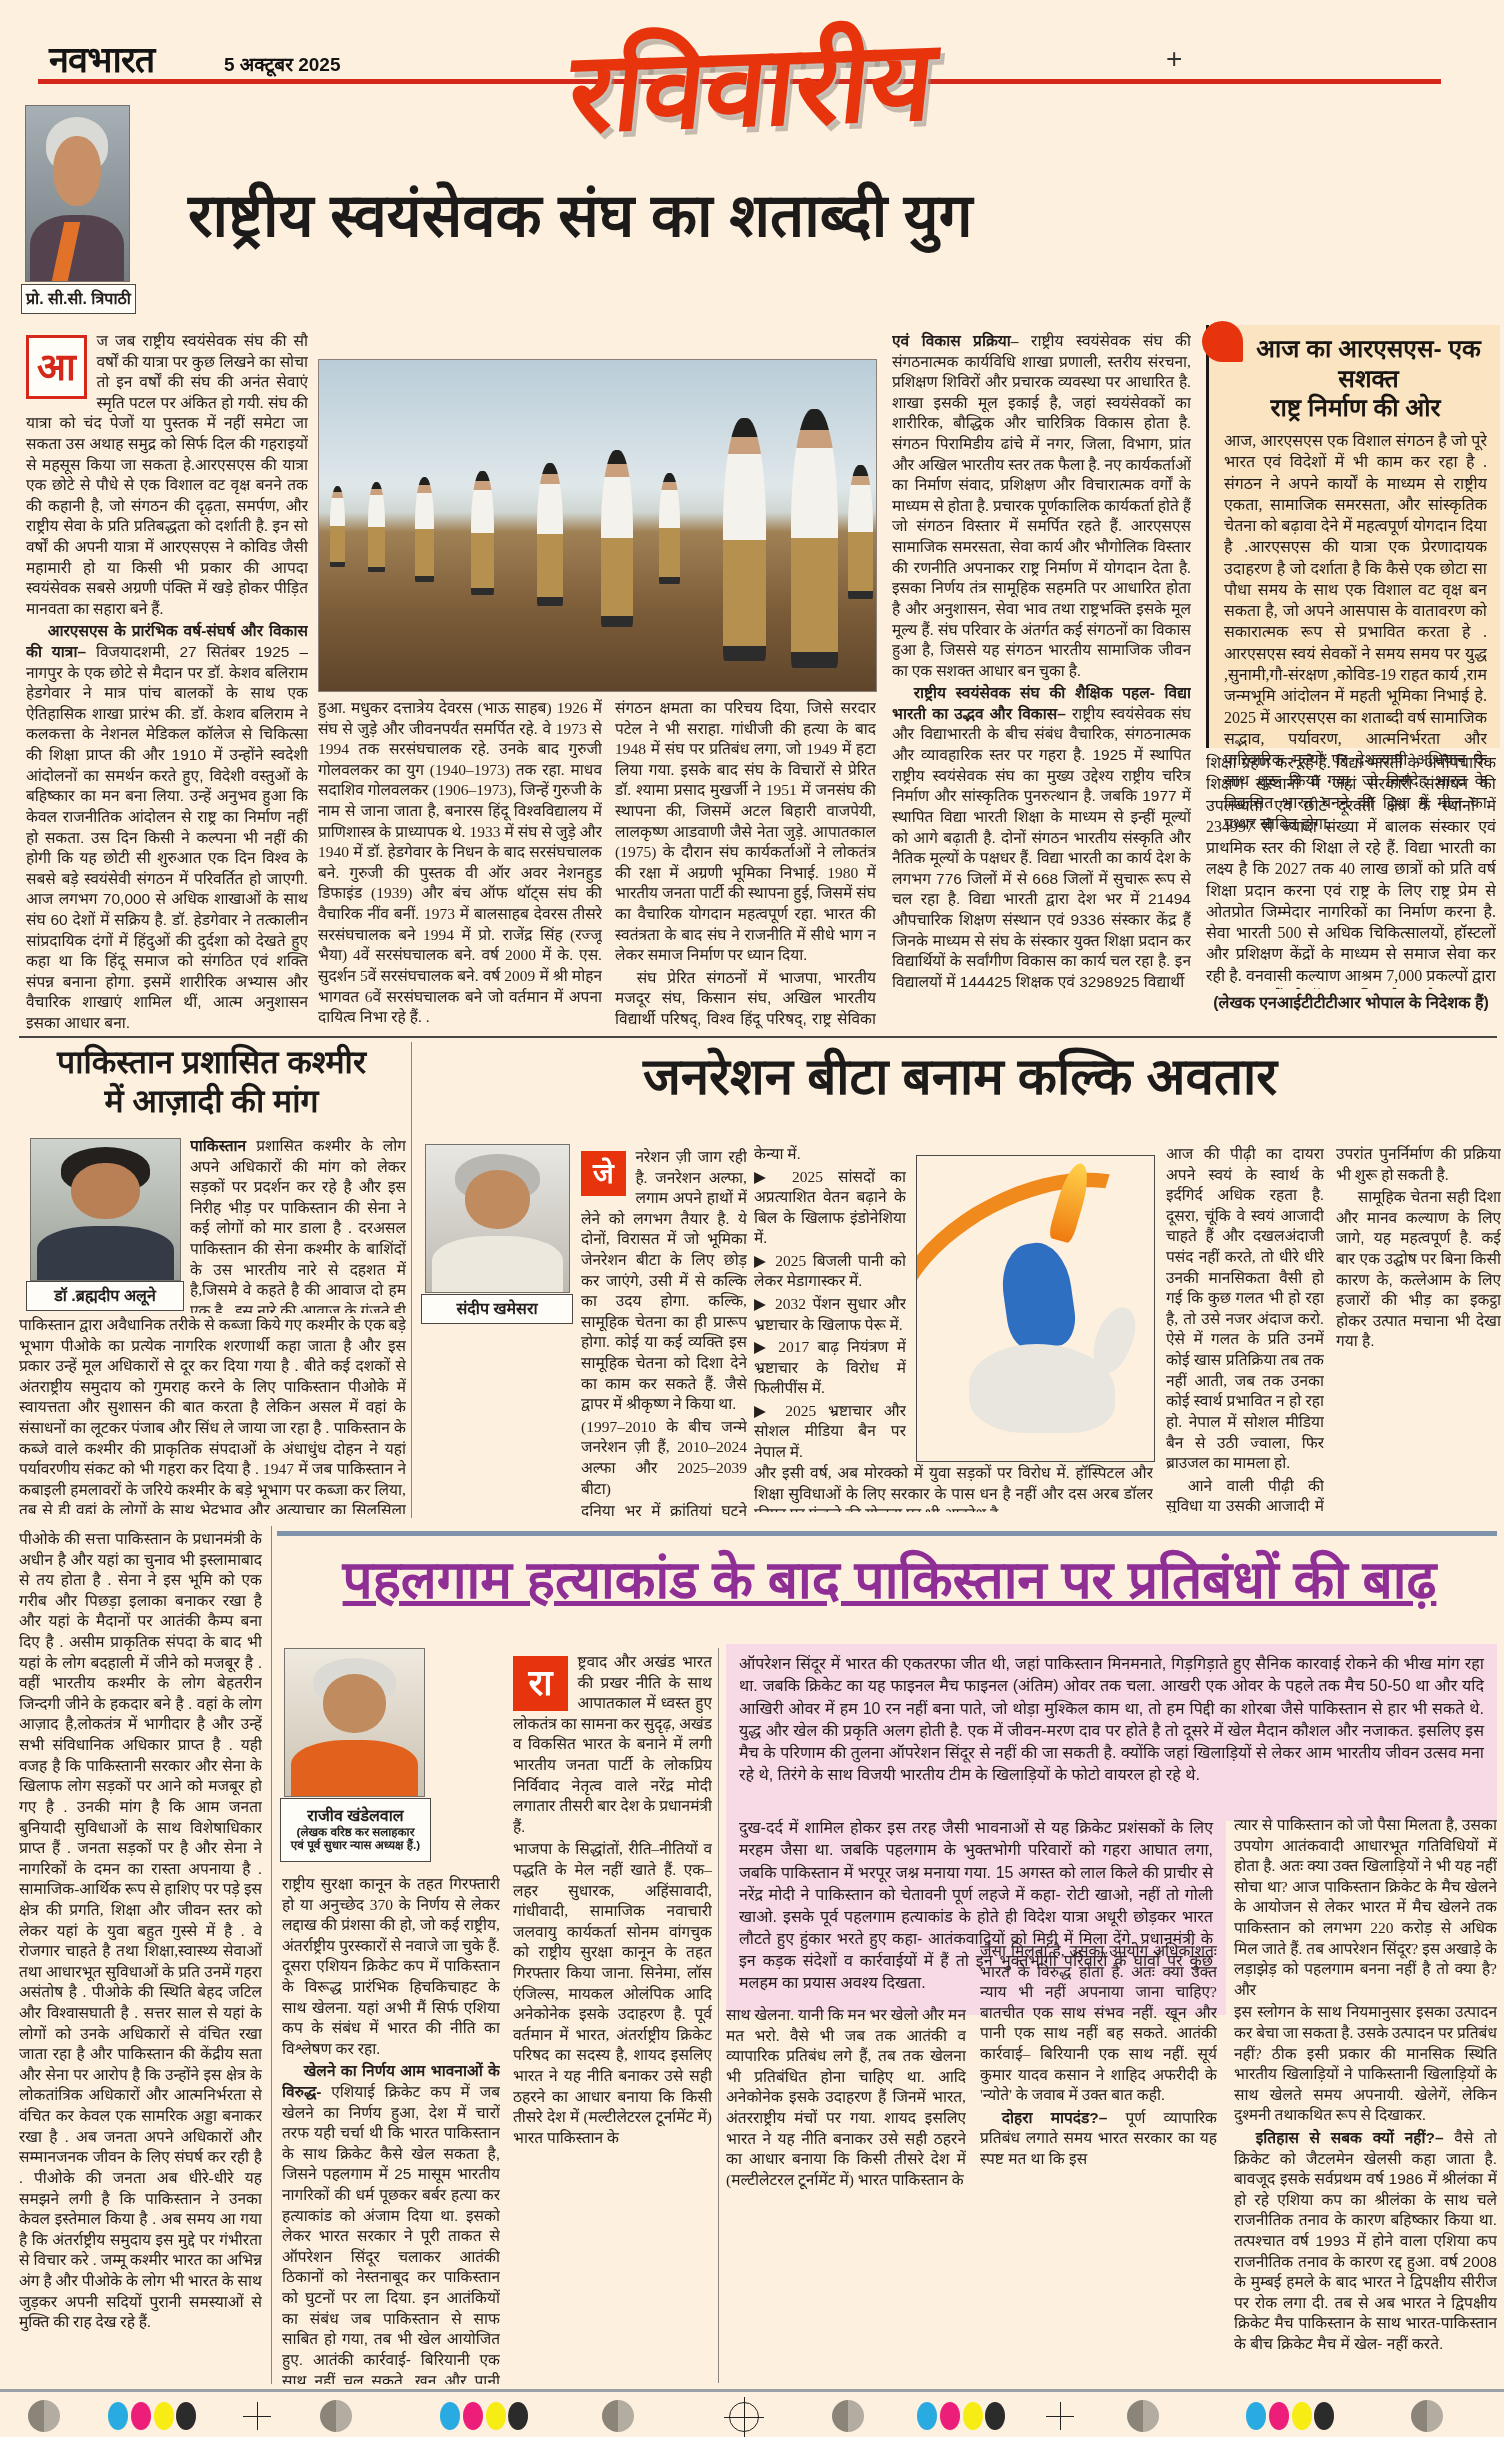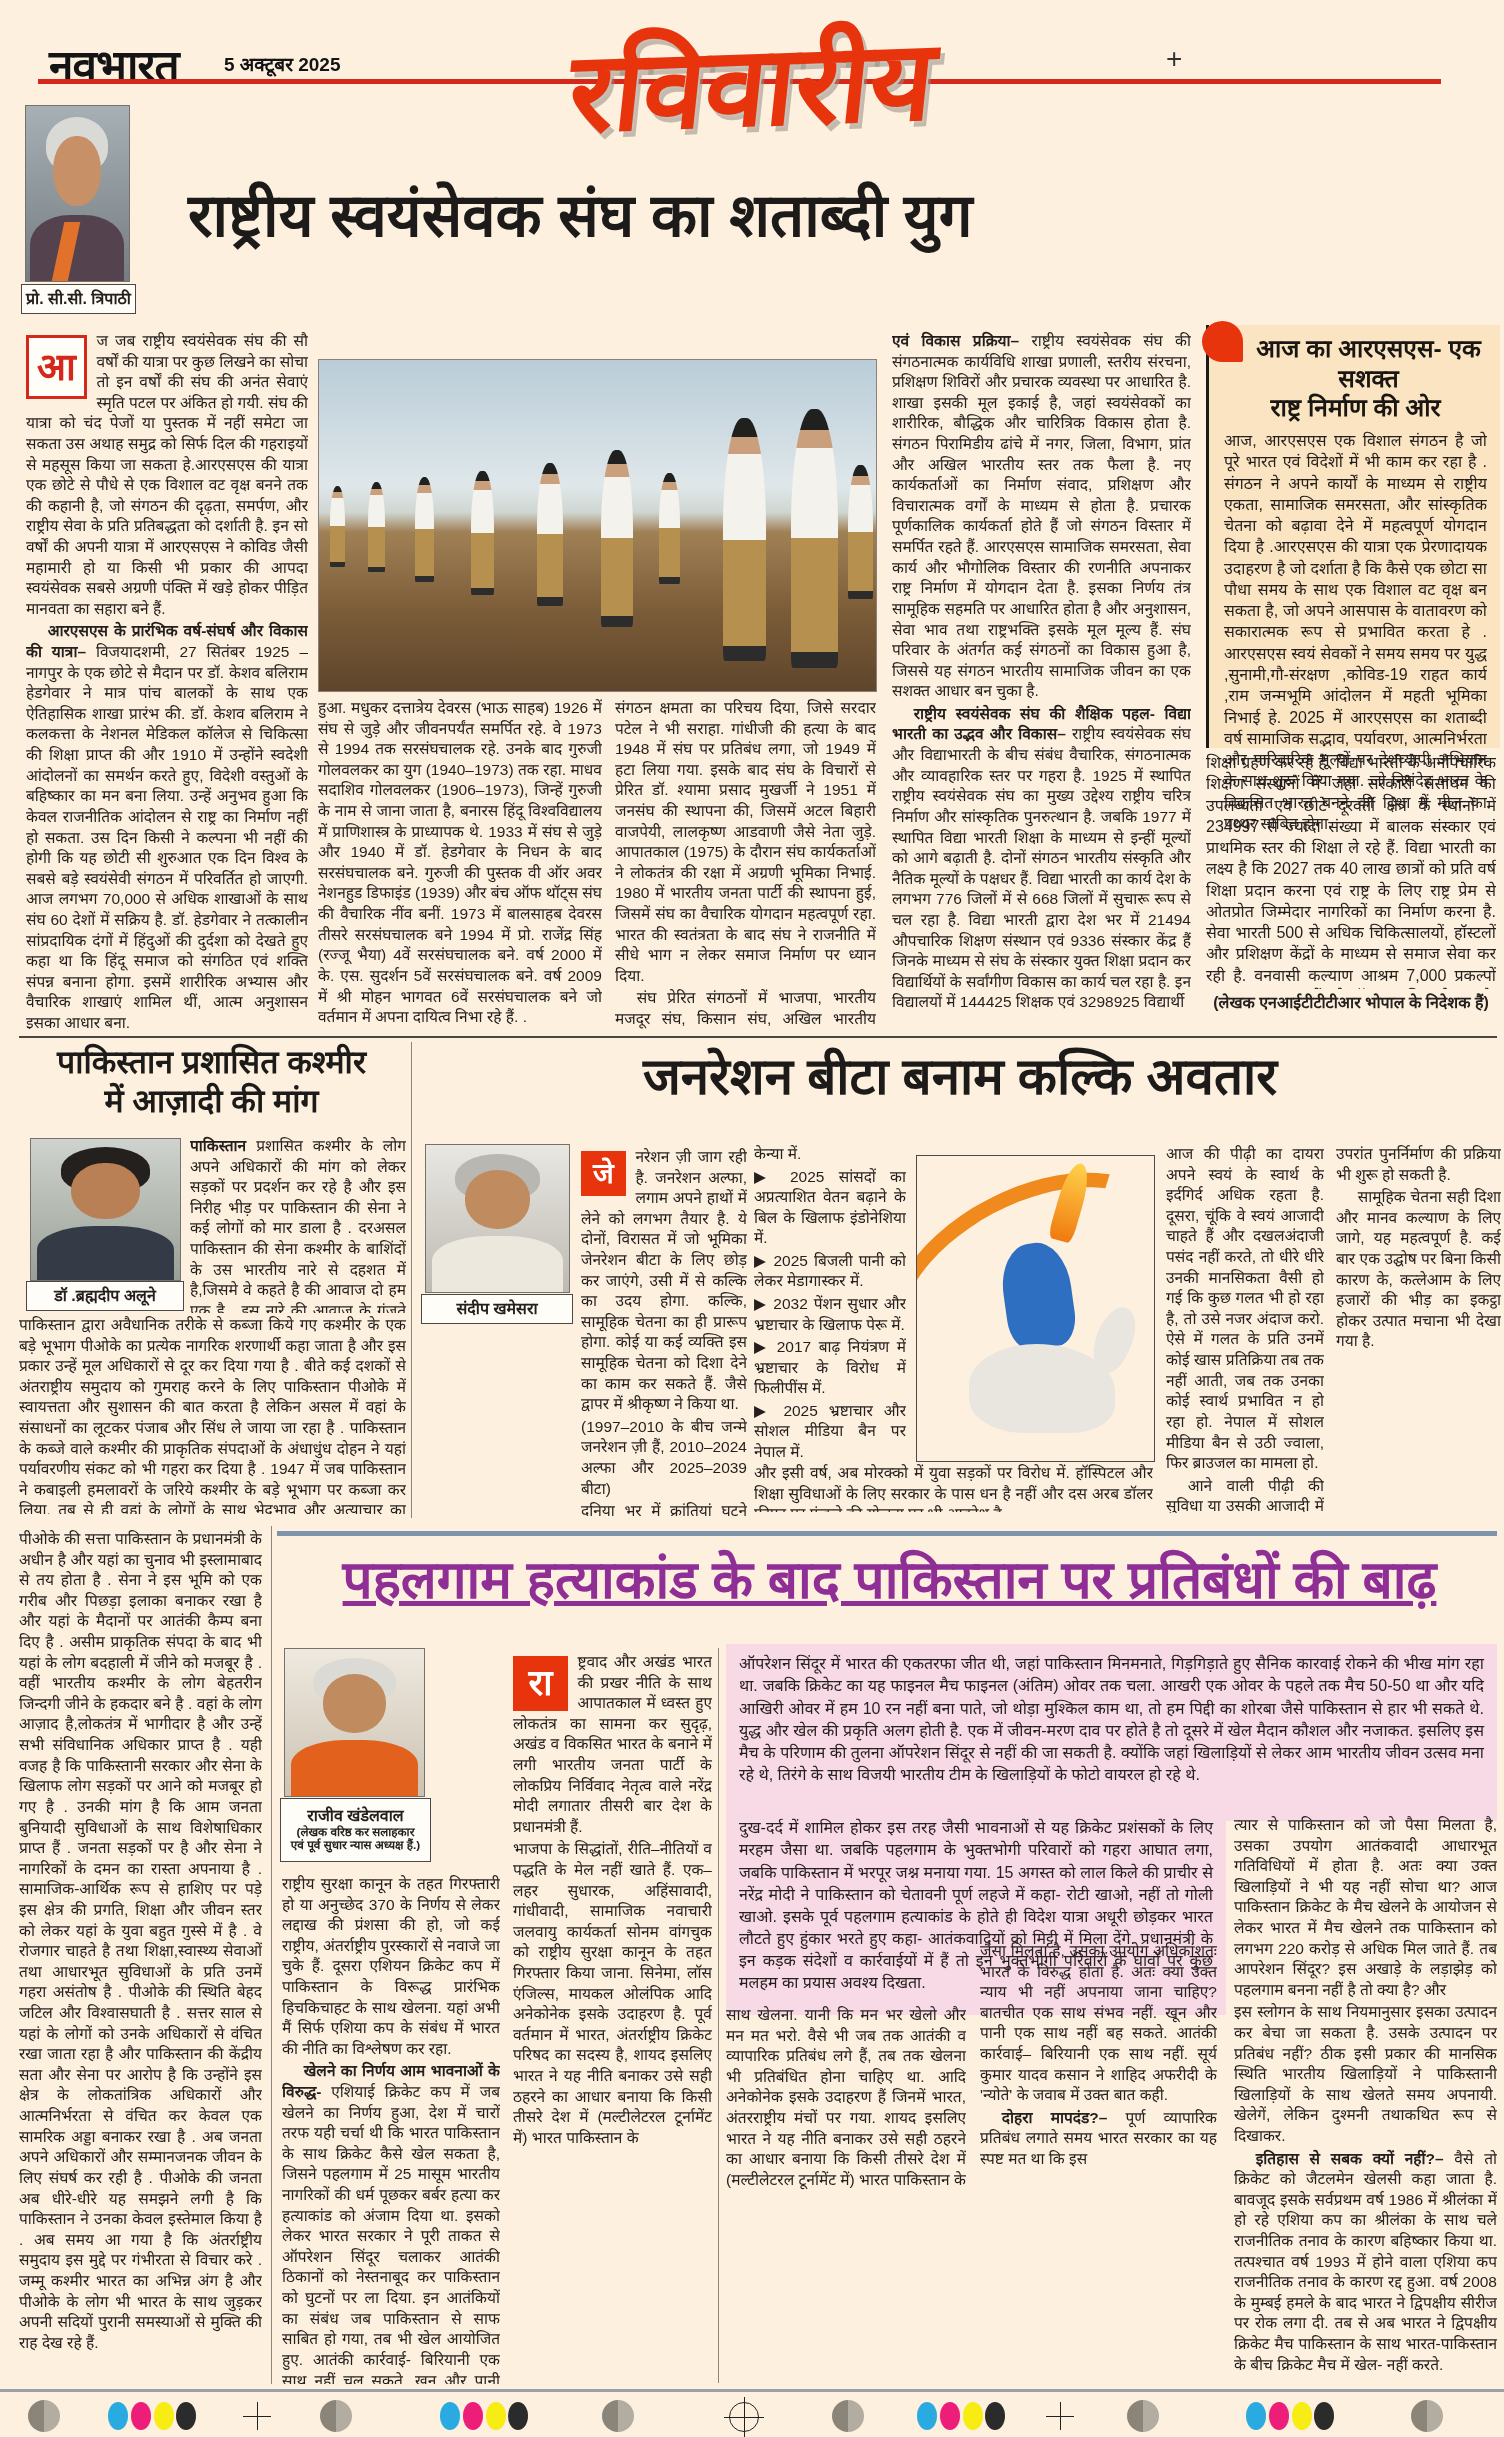--- a/index.html
+++ b/index.html
@@ -1,30 +1,30 @@
 <!DOCTYPE html>
 <html lang="hi" style="font-size:15px"><head>
 <meta charset="utf-8">
 <style>
   html,body{margin:0;padding:0;background:#ffffff;}
   .page{position:relative;width:1505px;height:2438px;background:#fdf0df;
         font-family:"Liberation Sans","DejaVu Sans",sans-serif;overflow:hidden;color:#241f1c;}
   .abs{position:absolute;}
   
-  .paper-name{left:49px;top:34px;font-size:44px;font-weight:900;color:#141414;letter-spacing:-0.9px;text-align:right;}
+  .paper-name{left:49px;top:34px;font-size:36px;font-weight:900;color:#141414;letter-spacing:-0.9px;text-align:right;}
   .issue-date{left:224px;top:51px;font-size:19px;font-weight:bold;color:#141414;}
   .red-rule{left:38px;top:79px;width:1403px;height:4.7px;background:#d5281b;}
   .supplement{left:0;top:5.6px;width:1505px;text-align:center;font-size:111px;font-weight:900;color:#e8340c;
               transform:rotate(-2deg) skewX(-8deg);
               text-shadow:4.7px 5.6px 0 rgba(150,140,128,.55), 1.9px 1.9px 0 #ffffff;}
   .cropmark{font-size:28px;color:#333;font-weight:100;line-height:1;}
   
   .txt{position:absolute;text-align:justify;font-size:15.5px;line-height:1.33;overflow:hidden;}
   .txt p{margin:0 0 1.9px 0;text-indent:1.4em;}
-  .txt p.noindent{text-indent:0;}
+  .txt p.noindent{text-indent:0;font-family:Liberation Serif, serif;}
   .lead-bold{font-weight:bold;}
   .headline{position:absolute;font-weight:900;color:#1d1b19;line-height:1.05;}
   
   .dropcap-red{float:left;width:55px;height:55px;background:#e8340c;color:#fff;font-size:36px;font-weight:900;
                display:flex;align-items:center;justify-content:center;margin:3.8px 9.4px 1.9px 0;}
   .dropcap-outline{float:left;width:55px;height:58px;background:#fffdf8;color:#d5281b;border:3.8px solid #d5281b;
                font-size:38px;font-weight:900;display:flex;align-items:center;justify-content:center;margin:3.8px 9.4px 1.9px 0;}
   
   .photo{position:absolute;border:0.9px solid #77716b;overflow:hidden;background:linear-gradient(#a7b0b4,#757d82);}
   .photo .hair{position:absolute;top:6%;left:20%;width:60%;height:32%;border-radius:50% 50% 42% 42%;}

